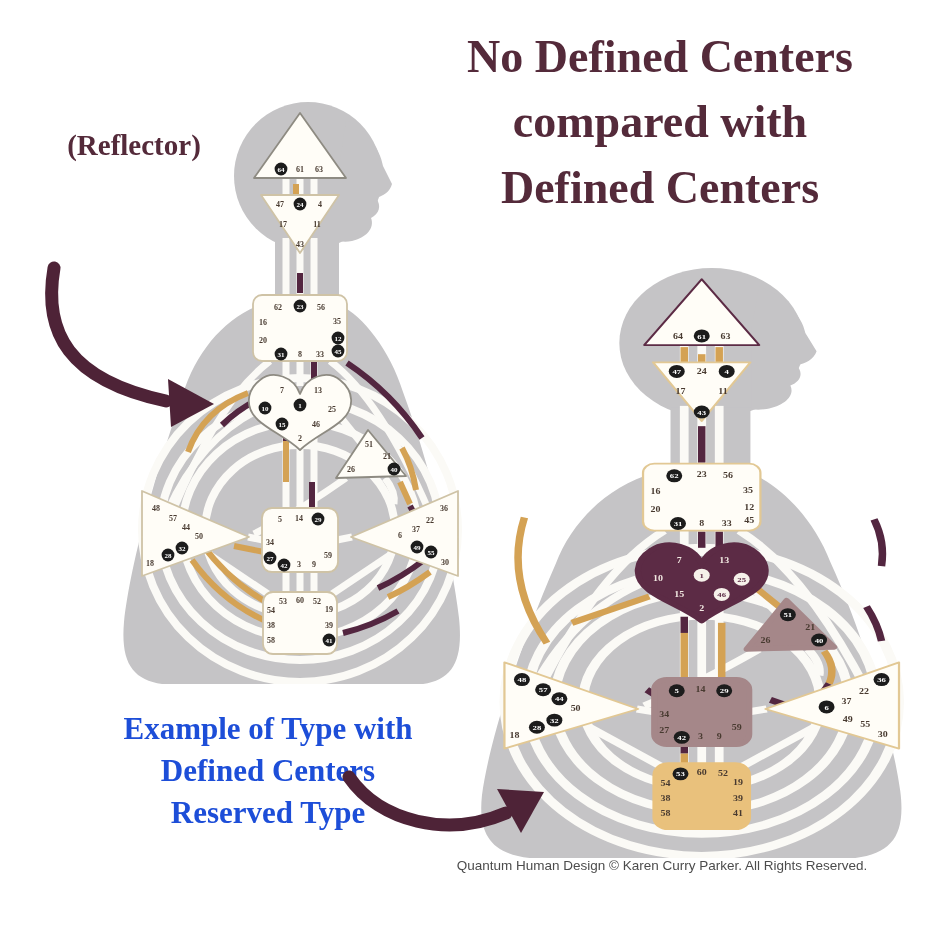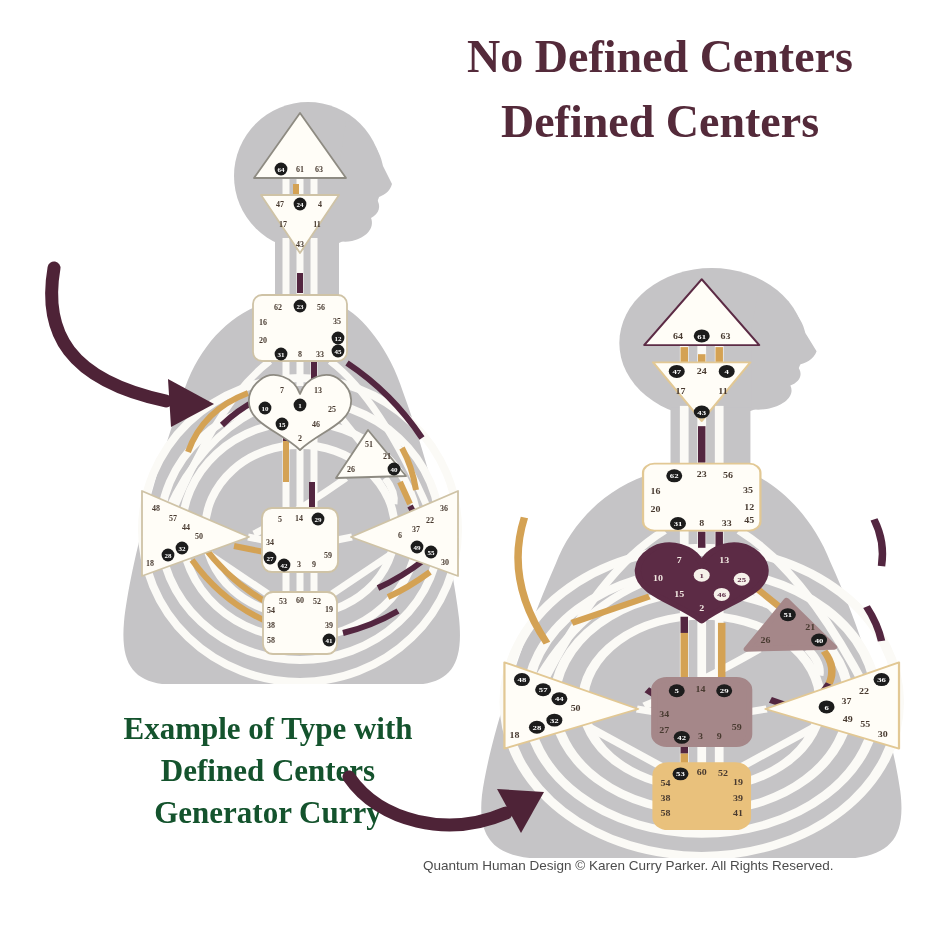--- a/index.html
+++ b/index.html
@@ -3,45 +3,47 @@
 <meta charset="utf-8">
 <style>
   html,body{margin:0;padding:0;background:#ffffff;}
   .canvas{position:relative;width:937px;height:938px;background:#ffffff;overflow:hidden;
           font-family:"Liberation Serif",serif;}
   .title{position:absolute;left:383px;top:24px;width:554px;text-align:center;
          color:#542a3a;font-weight:bold;font-size:46px;line-height:1.42;}
   .side-label{position:absolute;left:6px;top:124px;width:256px;text-align:center;
          color:#542a3a;font-weight:bold;font-size:29px;line-height:1.5;}
   .bottom-label{position:absolute;left:6px;top:708px;width:524px;text-align:center;
-         color:#14532d;font-weight:bold;font-size:31px;line-height:1.35;}
-  .copyright{position:absolute;left:423px;top:857px;width:478px;text-align:left;
+         color:#1d4ed8;font-weight:bold;font-size:31px;line-height:1.35;}
+  .copyright{position:absolute;left:423px;top:857px;width:478px;text-align:center;
          color:#4c4c4c;font-size:13.5px;line-height:1.3;
          font-family:"Liberation Sans",sans-serif;}
   svg.graph{position:absolute;}
   #arrows{position:absolute;left:0;top:0;width:937px;height:938px;pointer-events:none;}
   svg text{font-family:"Liberation Serif",serif;}
 </style>
 </head>
 <body>
 
 <div class="canvas">
 
   <div class="title">
     <div>No Defined Centers</div>
+    <div>compared with</div>
     <div>Defined Centers</div>
   </div>
 
   <div class="side-label">
+    <div>(Reflector)</div>
   </div>
 
   <div class="bottom-label">
     <div>Example of Type with</div>
     <div>Defined Centers</div>
-    <div>Generator Curry</div>
+    <div>Reserved Type</div>
   </div>
 
   <svg id="graph-left" class="graph" viewBox="0 0 362 584" preserveAspectRatio="none" style="left: 100px; top: 100px; width: 362px; height: 584px;">
       <g fill="#c5c4c6">
         <circle cx="208" cy="76" r="74"></circle>
         <path d="M 246,20 C 266,30 280,48 283,66 L 292,84 C 290,92 283,96 276,98 C 282,106 279,114 271,118 C 275,128 266,138 252,141 C 247,142 243,142 240,141 L 240,60 Z"></path>
         <rect x="175" y="140" width="64" height="72"></rect>
         <path d="M 162,204 C 124,218 96,252 83,294 C 56,370 30,466 24,522 C 20,568 36,585 78,585 L 308,585 C 350,585 364,566 359,518 C 352,458 330,365 303,292 C 290,250 263,216 240,205 C 214,196 188,196 162,204 Z"></path>
       </g>
       <g fill="none" stroke="#fbfaf6" stroke-width="8">

